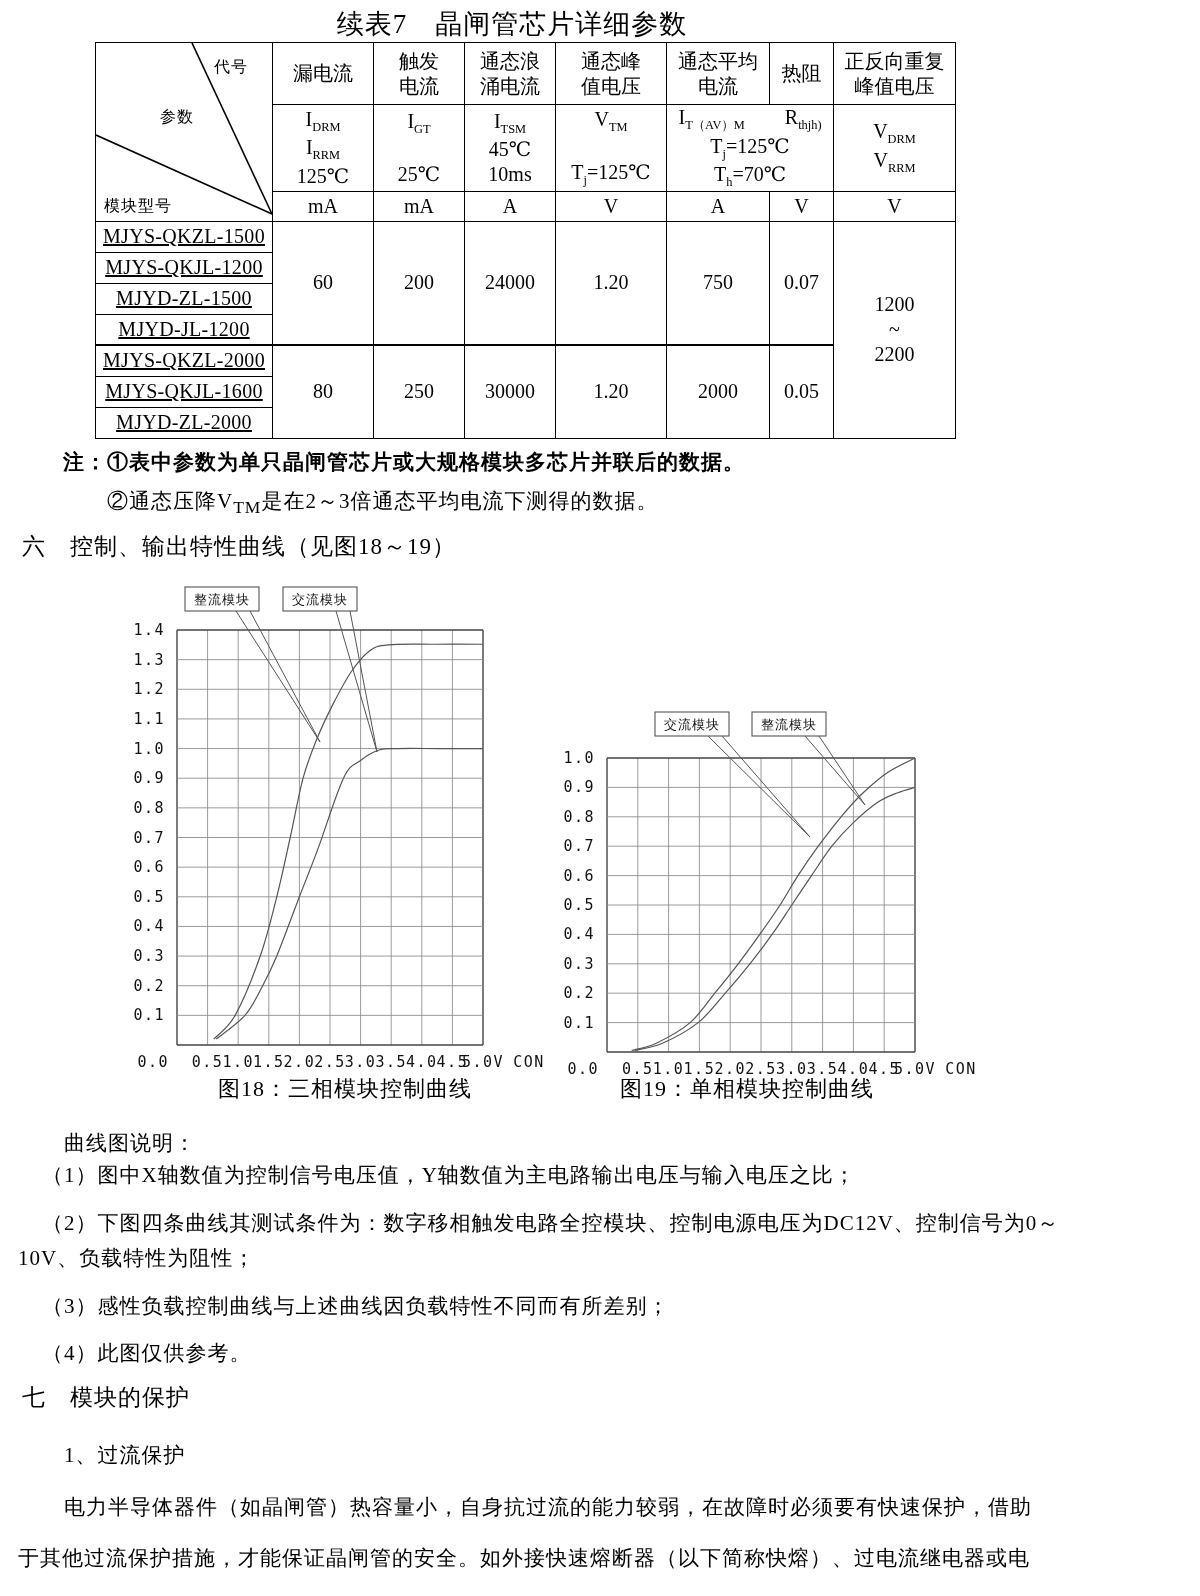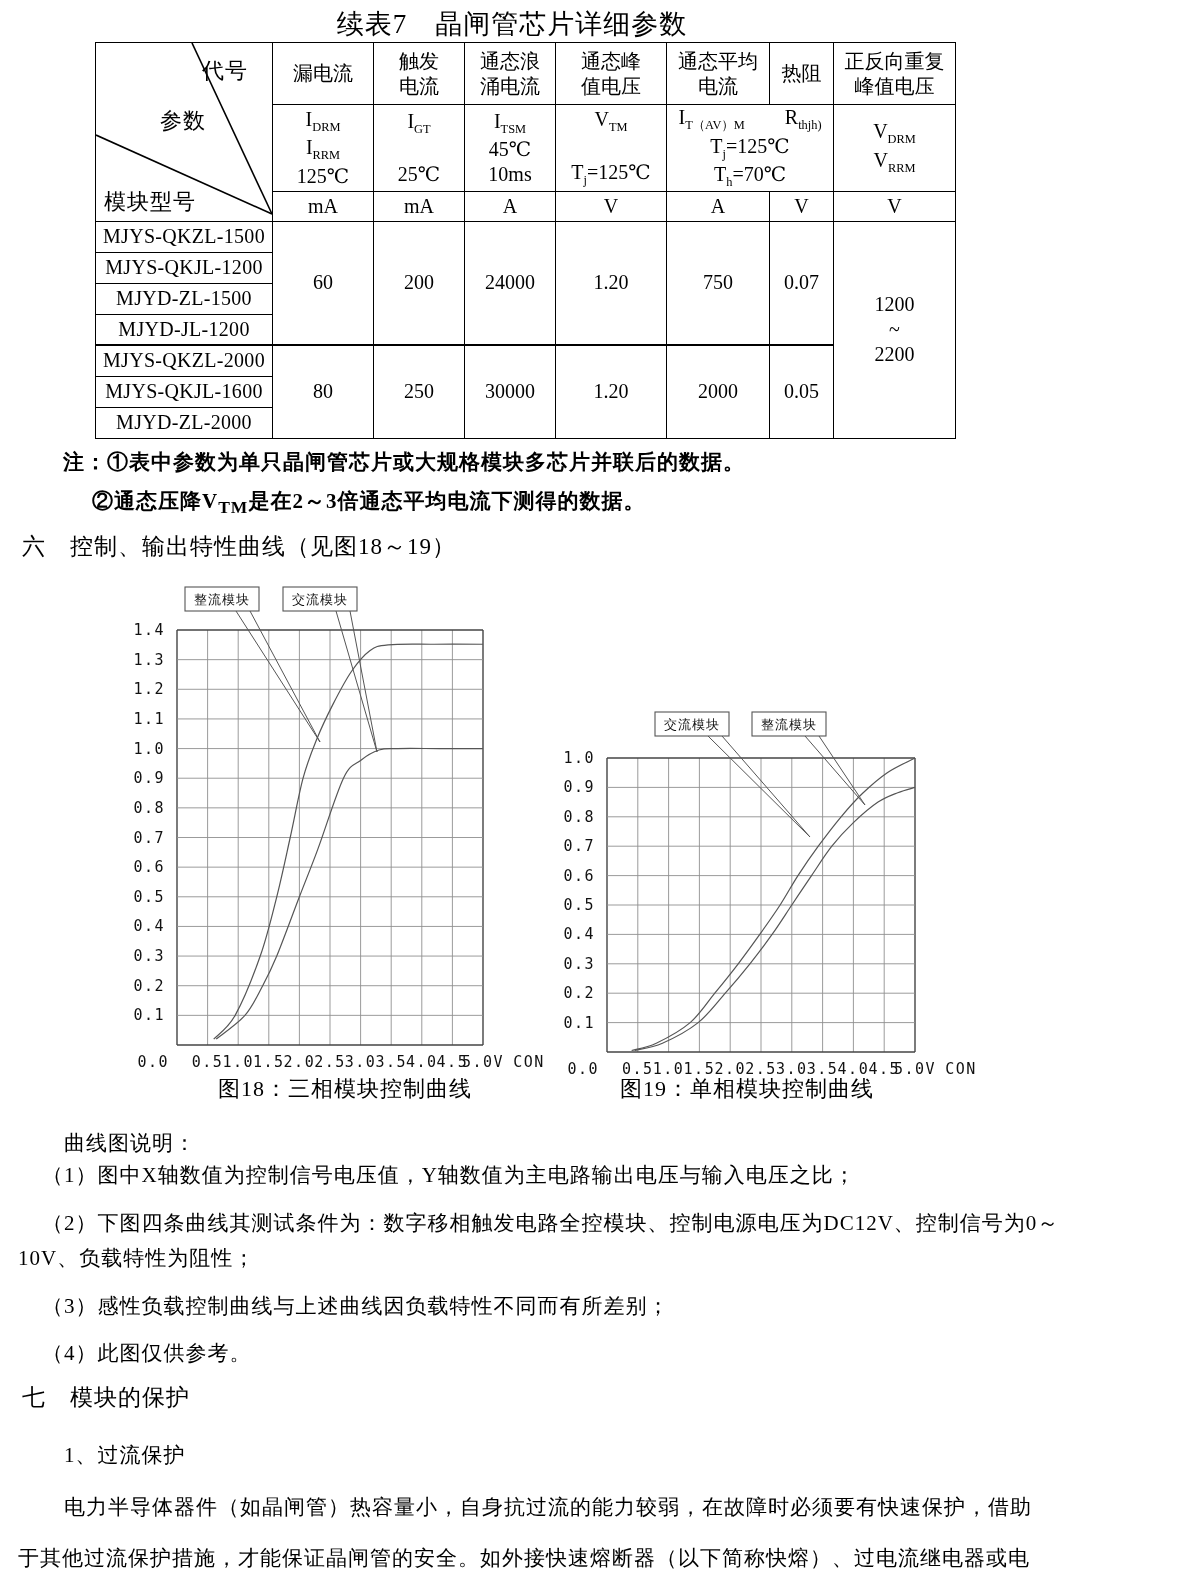--- a/index.html
+++ b/index.html
@@ -7,31 +7,31 @@
        font-family:"Liberation Serif","DejaVu Serif",serif;color:#000;}
   .title{position:absolute;left:0;top:6px;width:1024px;text-align:center;
          font-size:27px;letter-spacing:1px;}
   
   table.params{position:absolute;left:95px;top:42px;width:860px;
                border-collapse:collapse;table-layout:fixed;}
   table.params td{border:1.8px solid #000;text-align:center;vertical-align:middle;
                   font-size:20px;line-height:1.25;padding:0;}
   tr.r1{height:62px;} tr.r2{height:80px;} tr.r3{height:30px;} tr.d{height:31px;}
   tr.g2 td{border-top-width:2.4px;}
-  td.model{text-align:left;padding-left:10px;letter-spacing:.3px;}
+  td.model{text-align:left;padding-left:10px;letter-spacing:.3px;text-decoration:underline;}
   td sub{font-size:.62em;}
   td.diag{position:relative;padding:0;}
   .diagsvg{position:absolute;left:0;top:0;}
-  .dg{position:absolute;font-size:22px;letter-spacing:1px;}
+  .dg{position:absolute;font-size:16px;letter-spacing:1px;}
   .dg-code{top:14px;right:24px;}
   .dg-param{top:64px;left:64px;}
   .dg-model{bottom:5px;left:8px;}
   
   .note{position:absolute;font-size:21px;letter-spacing:1px;white-space:nowrap;}
-  .n1{left:63px;top:448px;font-weight:bold;} .n2{left:92px;top:487px;font-weight:bold;}
+  .n1{left:63px;top:448px;font-weight:bold;} .n2{left:107px;top:487px;}
   .h6{position:absolute;left:22px;top:531px;font-size:23px;letter-spacing:1px;white-space:nowrap;}
   .h7{position:absolute;left:22px;top:1382px;font-size:23px;letter-spacing:1px;white-space:nowrap;}
   .t{position:absolute;font-size:21px;letter-spacing:1px;white-space:nowrap;}
   .curve-title{left:64px;top:1129px;}
   .cn1{left:42px;top:1161px;}
   .cn2{left:42px;top:1209px;}
   .cn2b{left:18px;top:1244px;}
   .cn3{left:42px;top:1292px;}
   .cn4{left:42px;top:1339px;}
   .sub71{left:64px;top:1441px;}

